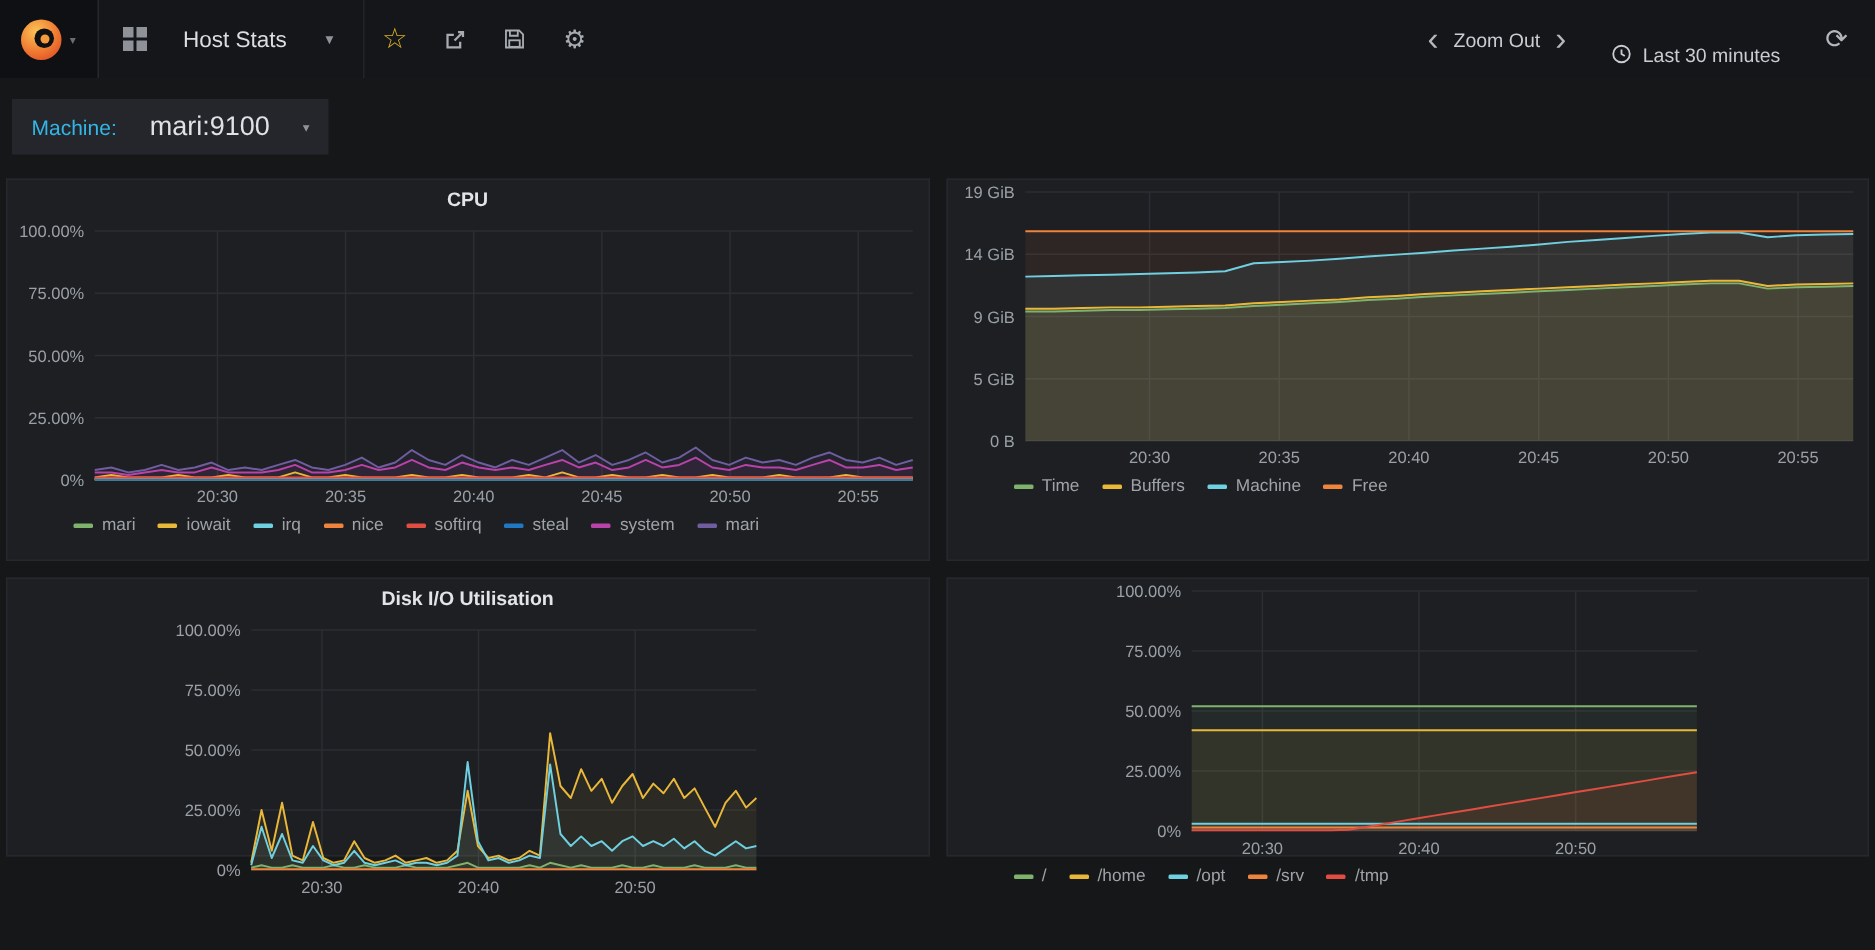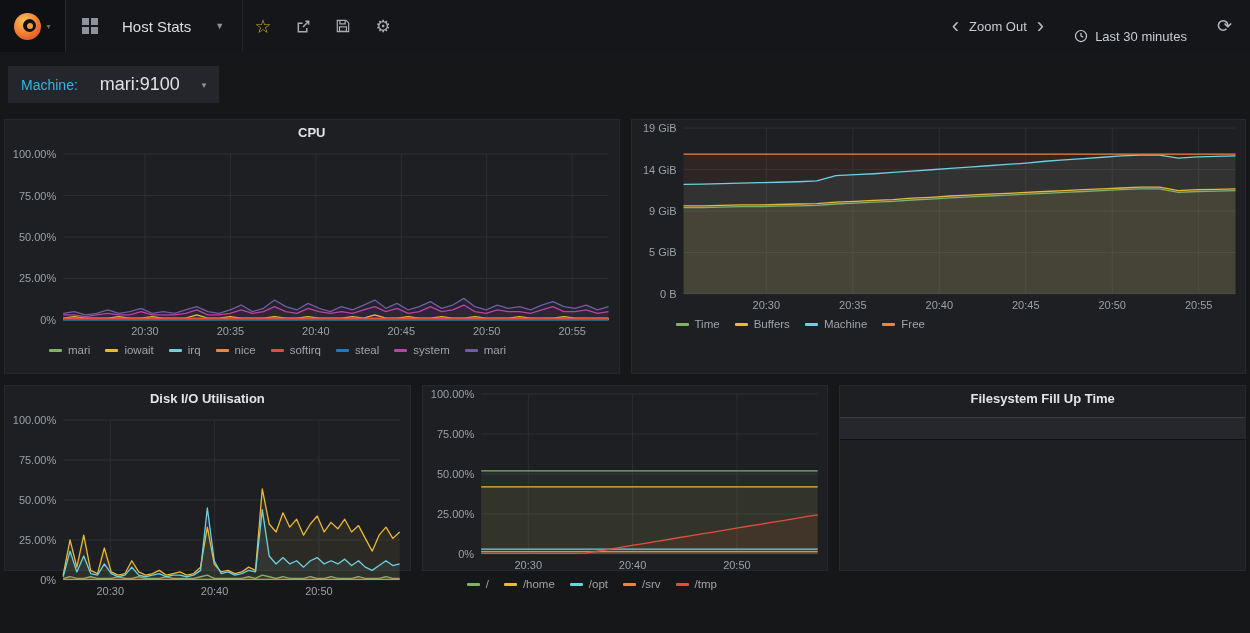--- a/index.html
+++ b/index.html
@@ -334,19 +334,15 @@
           <div class="legend-item">
             <span class="legend-icon" style="background: rgb(239, 132, 60);"></span>
             <span>/srv</span>
           </div>
           <div class="legend-item">
             <span class="legend-icon" style="background: rgb(226, 77, 66);"></span>
             <span>/tmp</span>
           </div>
         </div>
     </div>
-    <div class="panel">
-      <div class="panel-title">Filesystem Fill Up Time</div>
-      <div class="empty-table-header"></div>
-    </div>
   </div>
 
 </div>
 
 </body></html>

